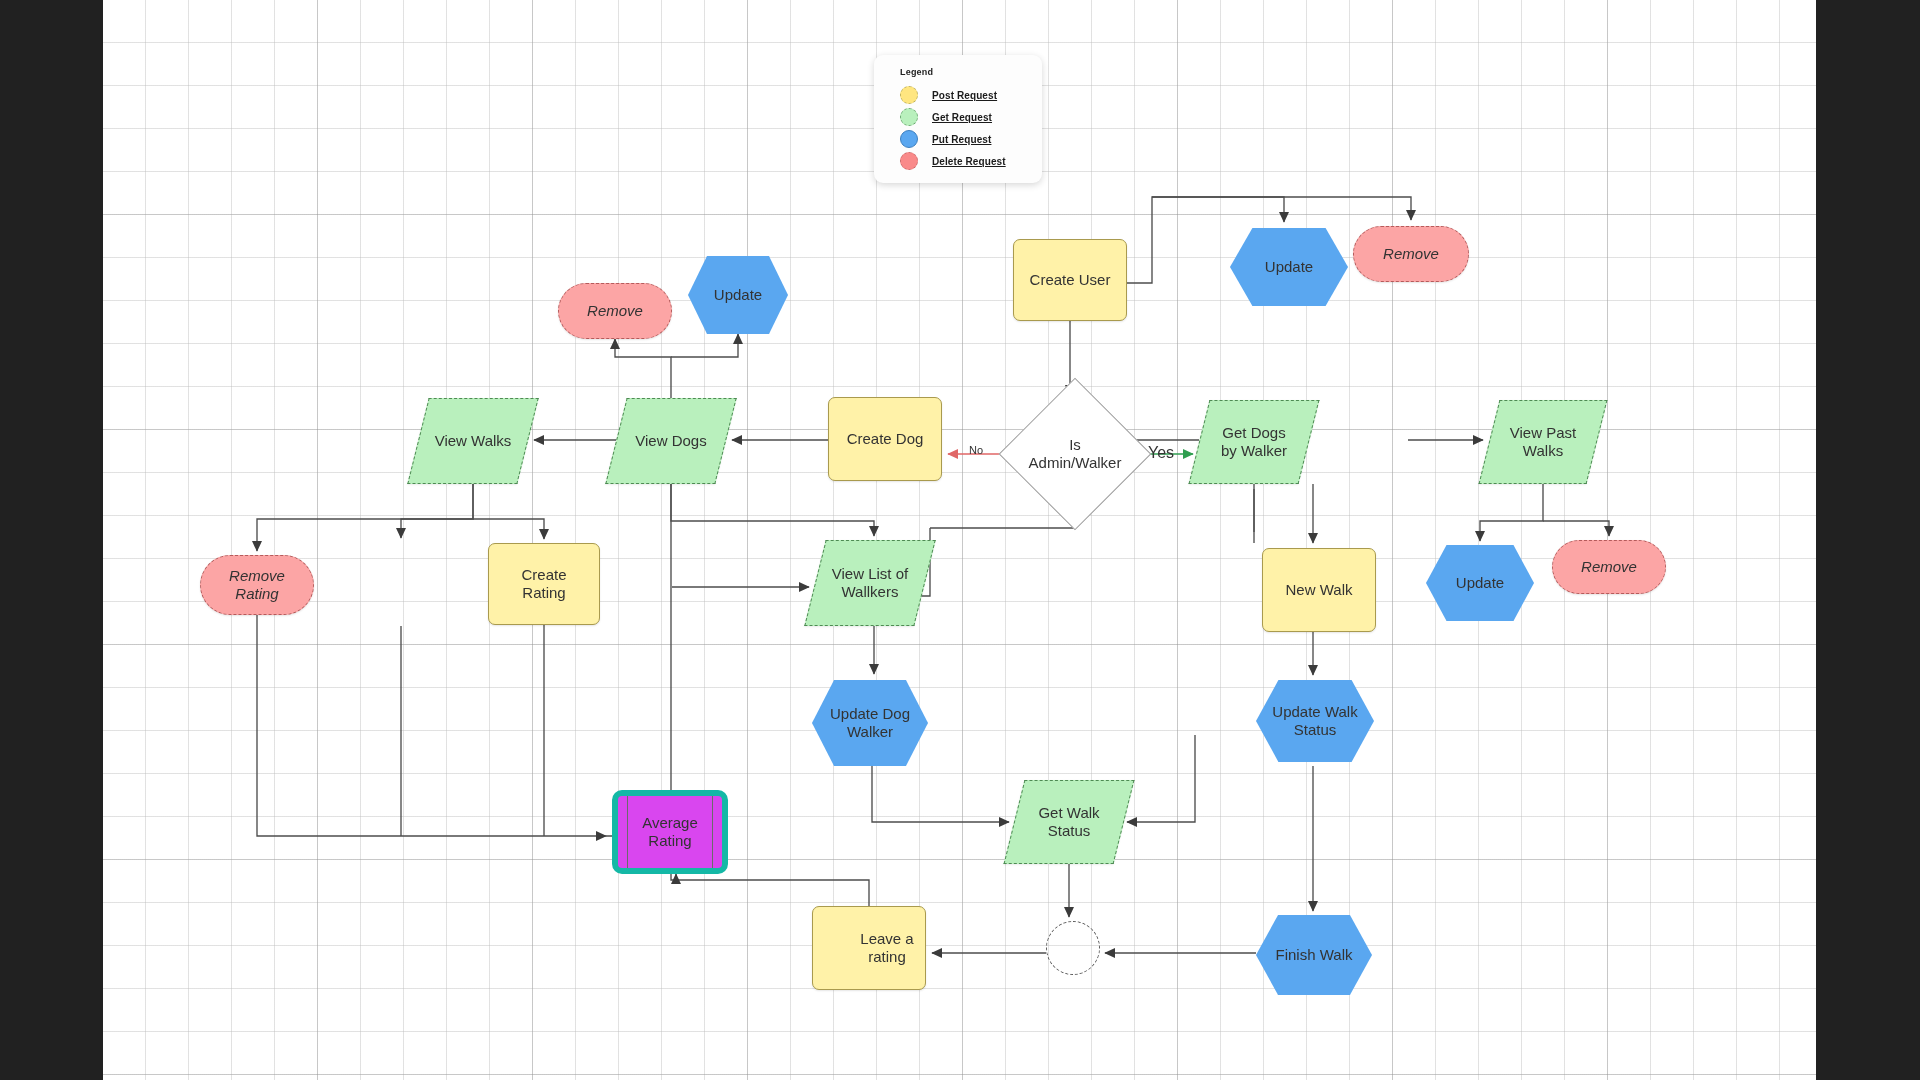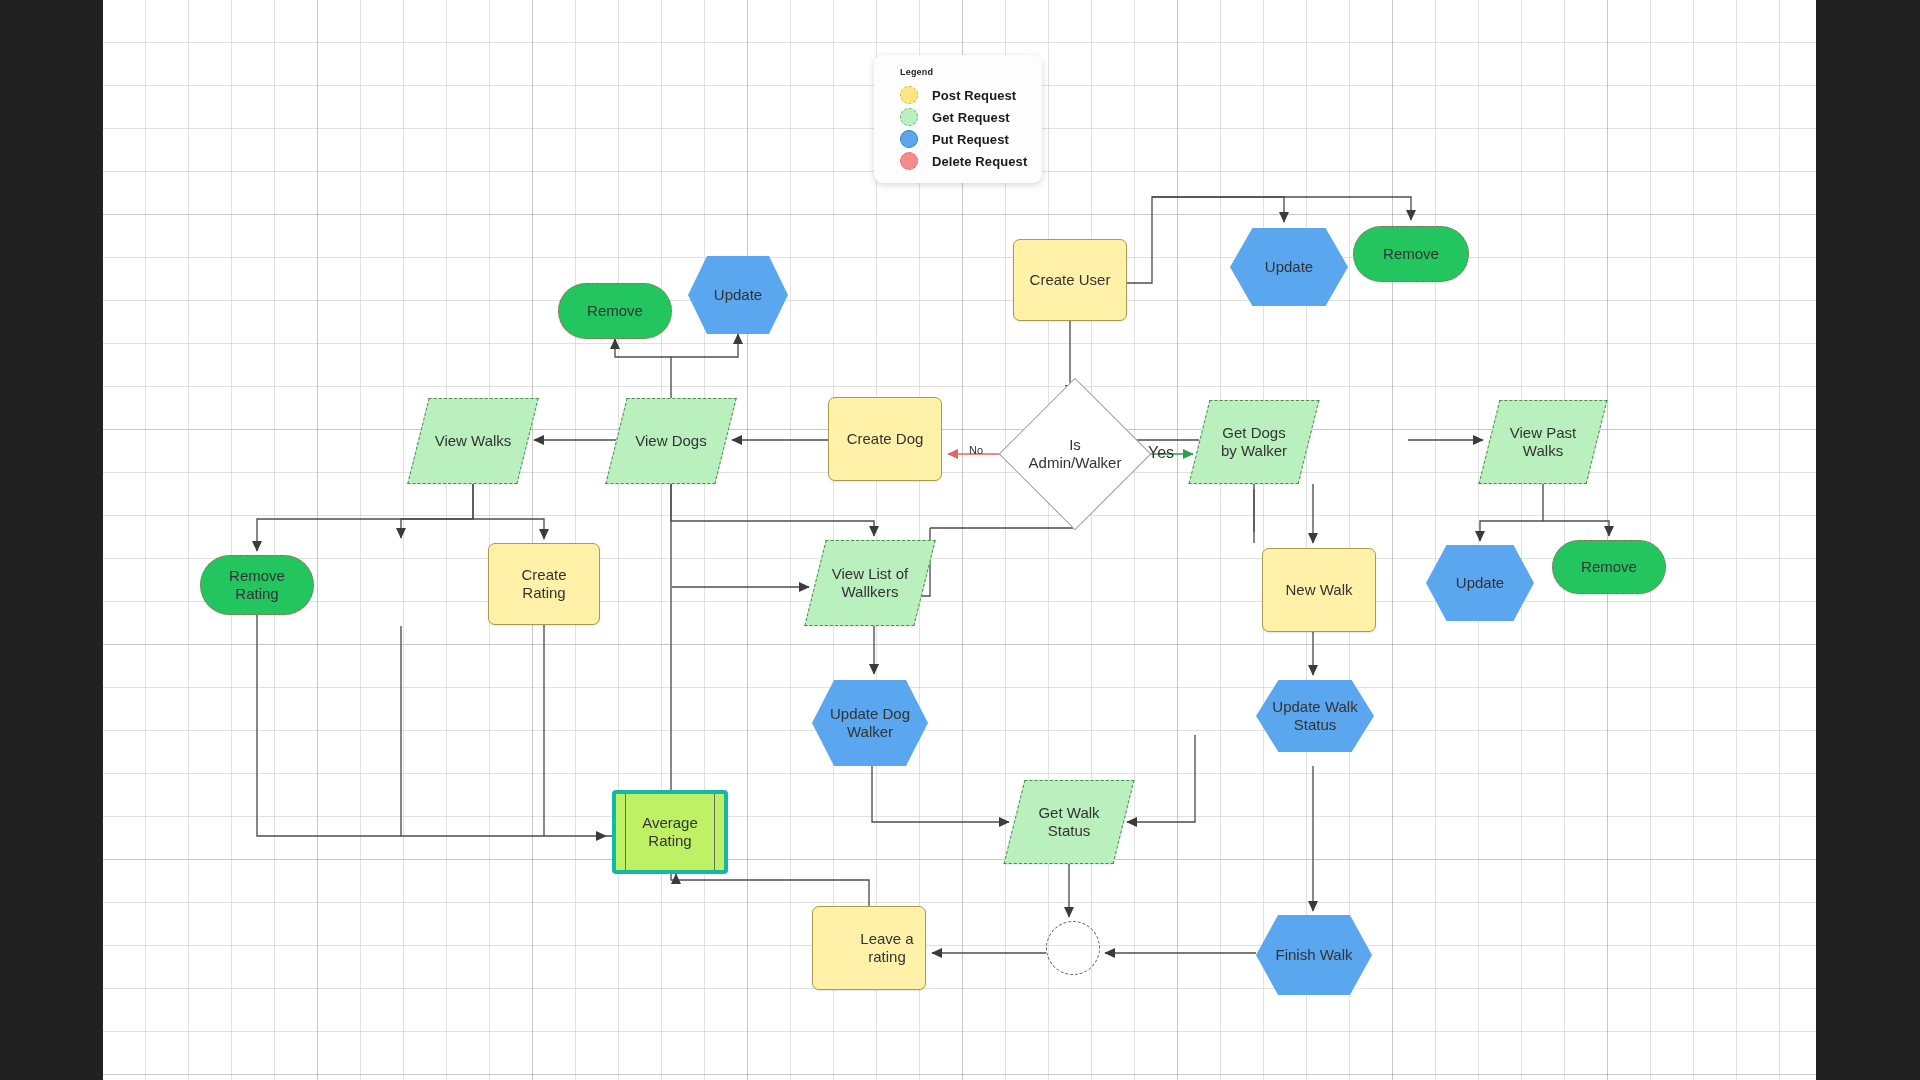--- a/index.html
+++ b/index.html
@@ -63,33 +63,34 @@
   }
   
   .n-put{background:transparent;}
   .n-put .hex{
     position:absolute;inset:0;background:#5aa7f0;
     clip-path:polygon(19% 0,81% 0,100% 50%,81% 100%,19% 100%,0 50%);
     box-shadow:0 1px 2px rgba(0,0,0,.10);
   }
   
   .n-del{
-    background:#22c55e;border:1px dashed #b55b5b;border-radius:999px;
+    background:#fca5a5;border:1px dashed #b55b5b;border-radius:999px;
     box-shadow:0 1px 2px rgba(0,0,0,.10);
+    font-style:italic;
   }
   
   .n-dec{background:transparent;}
   .n-dec .dia{
     position:absolute;inset:0;background:#ffffff;border:1px solid #9a9a9a;
     transform:rotate(45deg);
   }
   .n-dec .lbl{font-size:15px;}
   
   .n-sub{
-    background:#bef264;border:4px solid #14b8a6;border-radius:4px;
+    background:#d946ef;border:6px solid #14b8a6;border-radius:10px;
   }
   .n-sub::before,.n-sub::after{
     content:"";position:absolute;top:0;bottom:0;width:1px;background:#6b6b6b;
   }
   .n-sub::before{left:9px;}
   .n-sub::after{right:9px;}
   
   .n-circ{
     background:transparent;border:1px dashed #555;border-radius:50%;
   }
@@ -100,22 +101,22 @@
     background:#fdfdfd;border-radius:9px;
     box-shadow:0 2px 7px rgba(0,0,0,.16);
     padding:10px 0 0 0;box-sizing:border-box;
   }
   #legend .title{
     font-size:9px;font-weight:bold;color:#222;margin:2px 0 7px 26px;
     letter-spacing:.2px;
   }
   .leg-row{display:flex;align-items:center;height:22px;margin-left:26px;}
   .leg-sw{width:16px;height:16px;border-radius:50%;flex:0 0 auto;}
-  .leg-tx{font-size:13px;color:#1b1b1b;margin-left:14px;font-weight:bold;
-          letter-spacing:.1px;}
+  .leg-tx{font-size:10px;color:#1b1b1b;margin-left:14px;font-weight:bold;
+          letter-spacing:.1px;text-decoration:underline;}
 </style>
 </head>
 <body>
 
 <div id="root">
 
   <div class="gutter" id="gutter-left"></div>
   <div class="gutter" id="gutter-right"></div>
 
   <div id="canvas"></div>
@@ -281,21 +282,21 @@
     <span class="lbl">View Past
 Walks</span>
   </div>
 
   <div class="node n-put" style="left:812px;top:680px;width:116px;height:86px;">
     <span class="hex"></span>
     <span class="lbl">Update Dog
 Walker</span>
   </div>
 
-  <div class="node n-put" style="left:1256px;top:680px;width:118px;height:72px;align-items:center;">
+  <div class="node n-put" style="left:1256px;top:680px;width:118px;height:82px;align-items:center;">
     <span class="hex"></span>
     <span class="lbl">Update Walk
 Status</span>
   </div>
 
   <div class="node n-sub" style="left:612px;top:790px;width:116px;height:84px;">
     <span class="lbl">Average
 Rating</span>
   </div>
 

